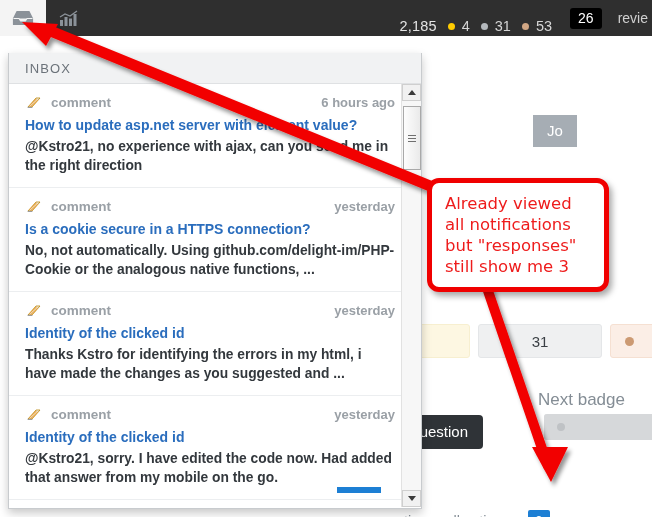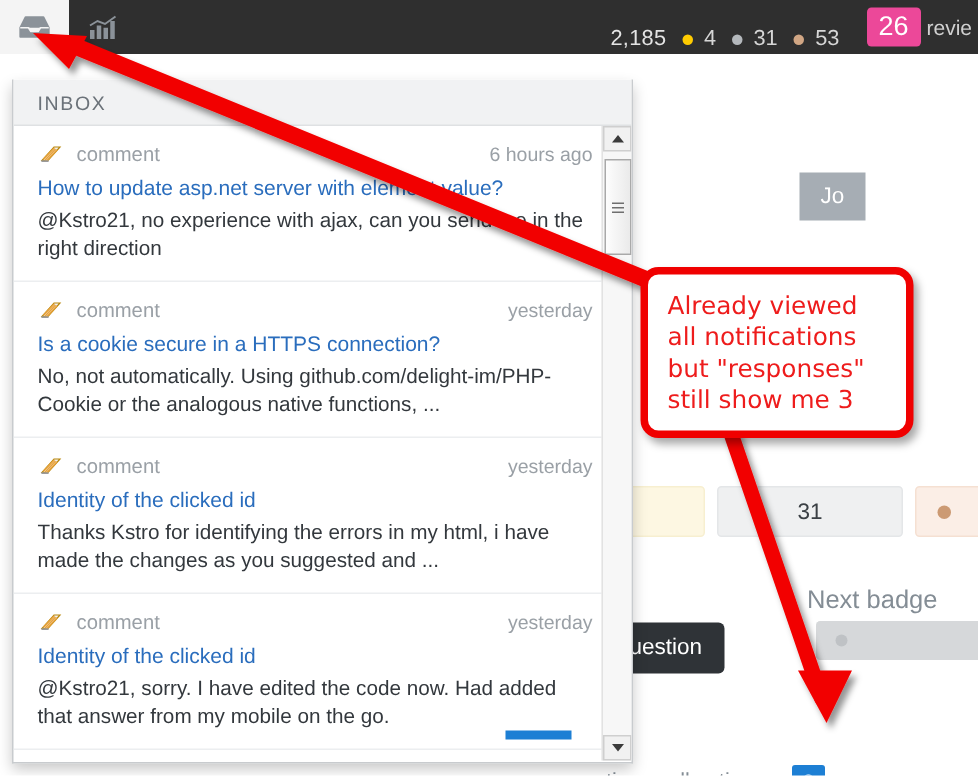--- a/index.html
+++ b/index.html
@@ -37,22 +37,22 @@
     margin-top:16px;
   }
   .rep-num{color:#e4e4e4;font-size:14.5px;letter-spacing:.2px;}
   .bdot{width:7px;height:7px;border-radius:50%;display:inline-block;margin-left:5px;margin-right:1px;vertical-align:middle;}
   .bdot.gold{background:#ffcc01;}
   .bdot.silver{background:#b4b8bc;}
   .bdot.bronze{background:#d1a684;}
   .bcount{color:#d6d6d6;font-size:14.5px;}
 
   .review-badge{
-    background:#ec4899;color:#ffffff;font-size:18px;
-    padding:2px 8px 3px;border-radius:3px;margin-right:4px;
+    background:#000000;color:#ffffff;font-size:14px;
+    padding:2px 8px 3px;border-radius:3px;margin-right:16px;
     cursor:pointer;
   }
   .review-text{color:#d0d0d0;font-size:14px;margin-right:4px;white-space:nowrap;}
 
   
   .page{
     position:absolute;left:0;top:36px;width:652px;height:481px;
     background:#ffffff;
     z-index:5;
   }
@@ -128,21 +128,21 @@
     box-shadow:0 4px 9px rgba(0,0,0,.22);
     z-index:20;
     overflow:hidden;
   }
   .dd-header{
     height:30px;background:#f1f2f3;border-bottom:1px solid #dfe1e3;
     display:flex;align-items:center;padding-left:16px;
     font-size:13px;color:#6b7279;letter-spacing:1.1px;
   }
   .dd-list{
-    position:absolute;left:0;top:31px;width:404px;height:423px;overflow:hidden;
+    position:absolute;left:0;top:31px;width:404px;height:423px;overflow:hidden;font-weight:bold;
   }
   .dd-item{
     padding:10px 18px 12px 16px;border-bottom:1px solid #eceef0;
     position:relative;cursor:pointer;
   }
   .dd-item:last-child{border-bottom:none;}
   .dd-row1{display:flex;align-items:center;}
   .dd-type-ico{
     width:17px;height:17px;margin-right:9px;flex:0 0 17px;
     display:flex;align-items:center;justify-content:center;

